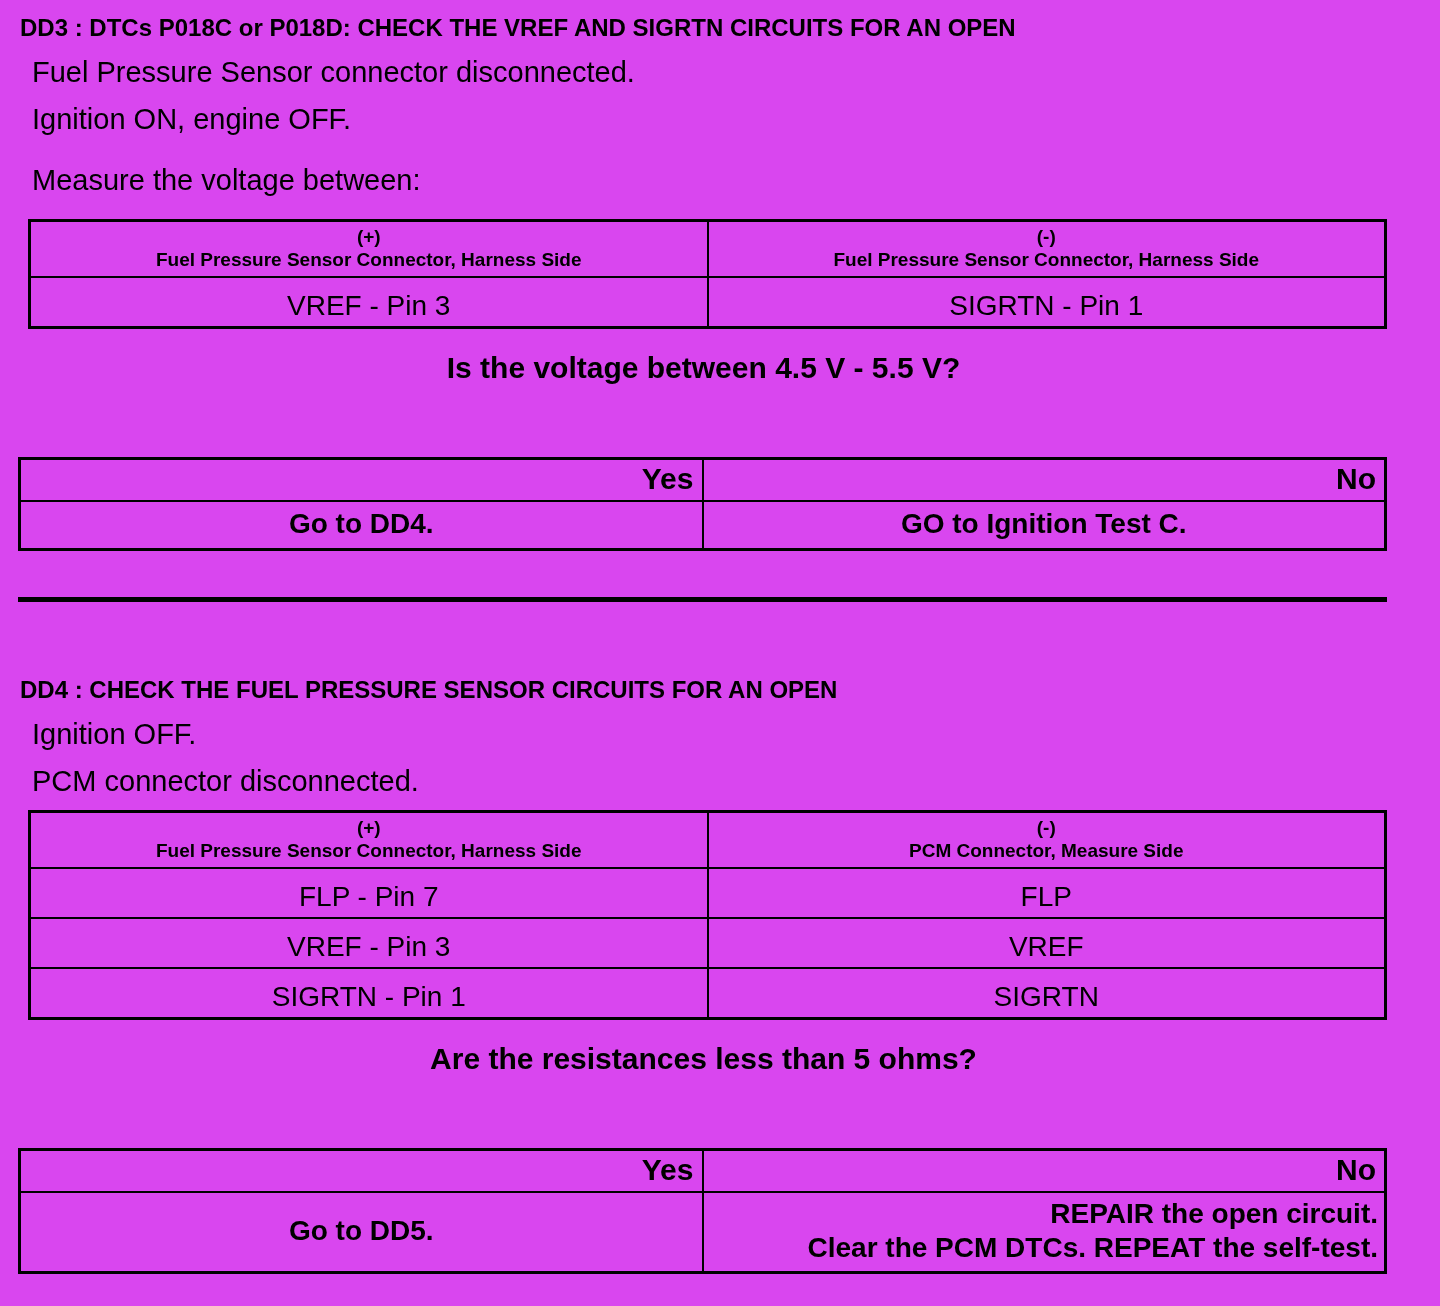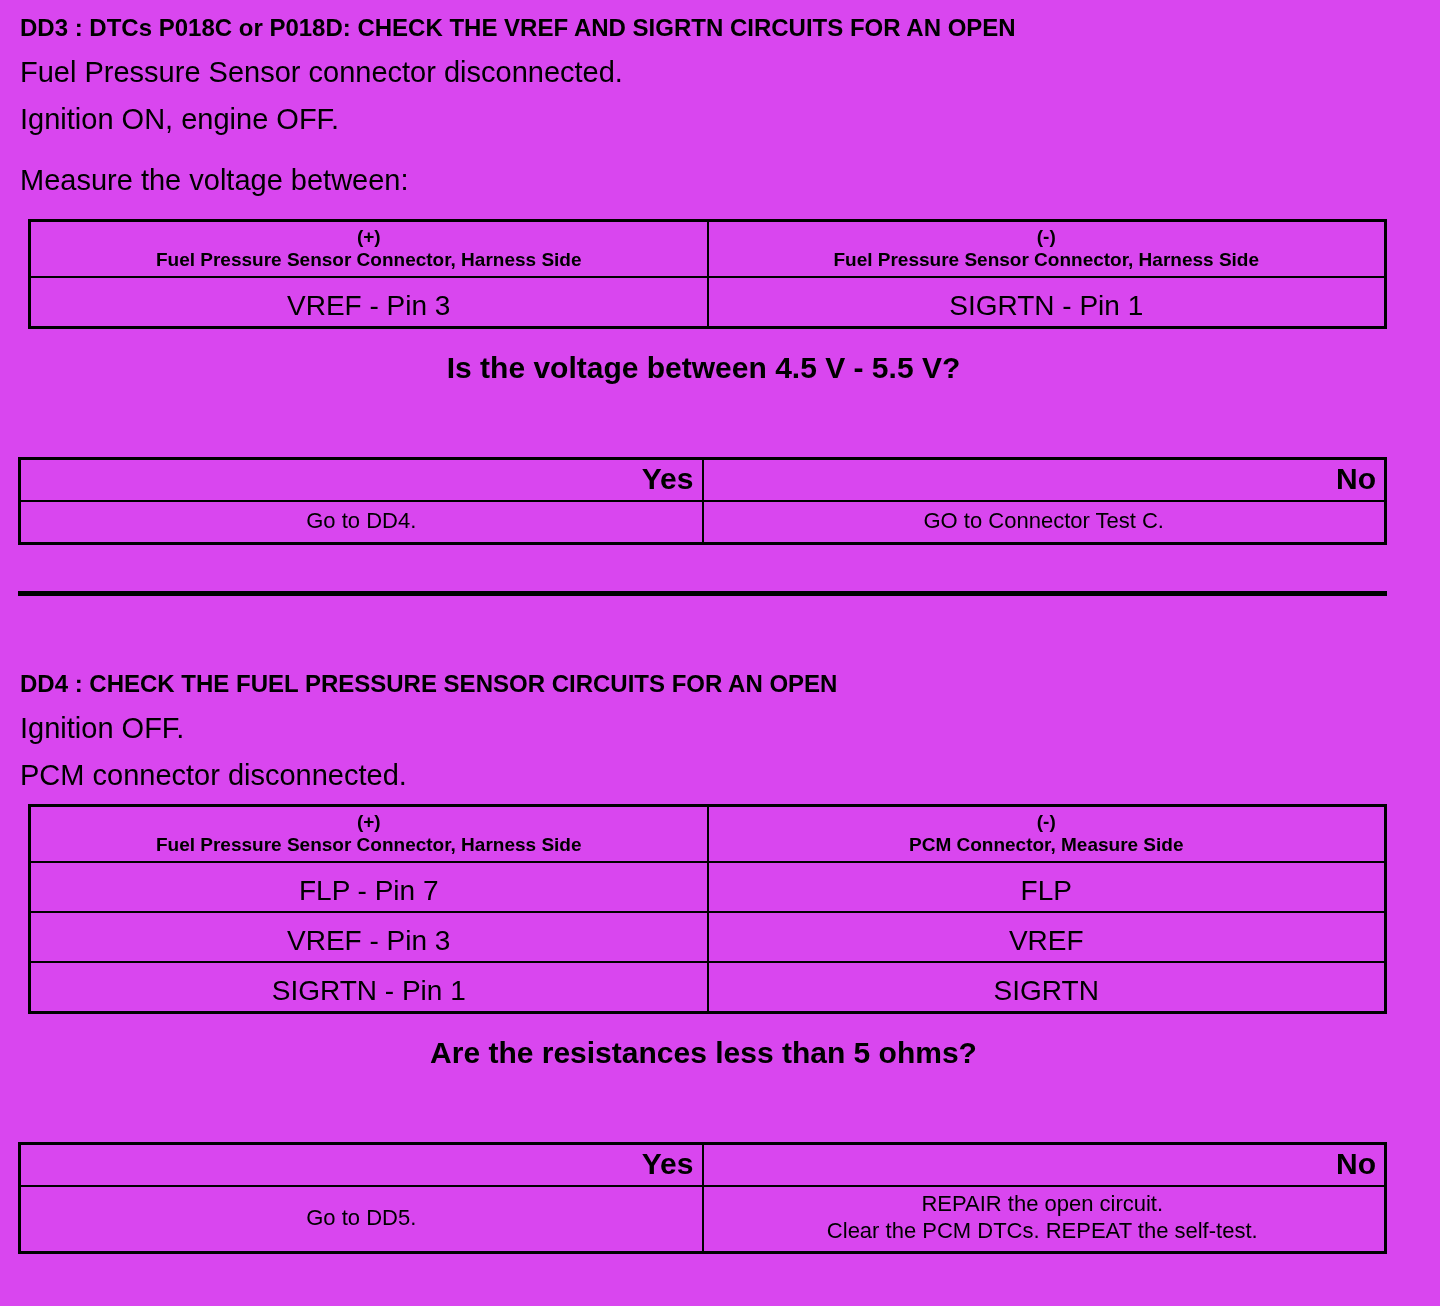--- a/index.html
+++ b/index.html
@@ -19,21 +19,21 @@
   }
   .section-heading {
     font-size: 24px;
     font-weight: bold;
     line-height: 1.3;
     margin: 4px 0 10px 0;
   }
   .step {
     font-size: 29px;
     line-height: 1.35;
-    margin: 6px 0 8px 0;
+    margin: 6px 0 8px 12px;
   }
   .step.measure {
     margin-top: 22px;
     margin-bottom: 18px;
   }
   .question {
     font-size: 30px;
     font-weight: bold;
     margin: 22px 0 0 0;
     text-align: center;
@@ -76,26 +76,27 @@
     border: 2px solid #000;
     vertical-align: middle;
   }
   .result-table th {
     font-size: 30px;
     font-weight: bold;
     text-align: right;
     padding: 2px 8px 4px 8px;
   }
   .result-table td {
-    font-size: 22px;
+    font-size: 28px;
     text-align: center;
     padding: 6px 8px 8px 8px;
+    font-weight: bold;
   }
   .result-table td.left-cell {
-    text-align: center;
+    text-align: right;
     padding: 4px 6px 6px 3px;
   }
   .no-line {
     line-height: 1.22;
   }
   .divider {
     height: 5px;
     background: #000000;
     margin: 46px 0 0 -2px;
     width: calc(100% + 2px);
@@ -138,21 +139,21 @@
     <div class="question">Is the voltage between 4.5 V - 5.5 V?</div>
 
     <table class="result-table">
       <tbody>
         <tr>
           <th>Yes</th>
           <th>No</th>
         </tr>
         <tr>
           <td>Go to DD4.</td>
-          <td>GO to Connector Test C.</td>
+          <td>GO to Ignition Test C.</td>
         </tr>
       </tbody>
     </table>
   </div>
 
   <div class="divider"></div>
 
   <div class="section-gap"></div>
 
   <div>

